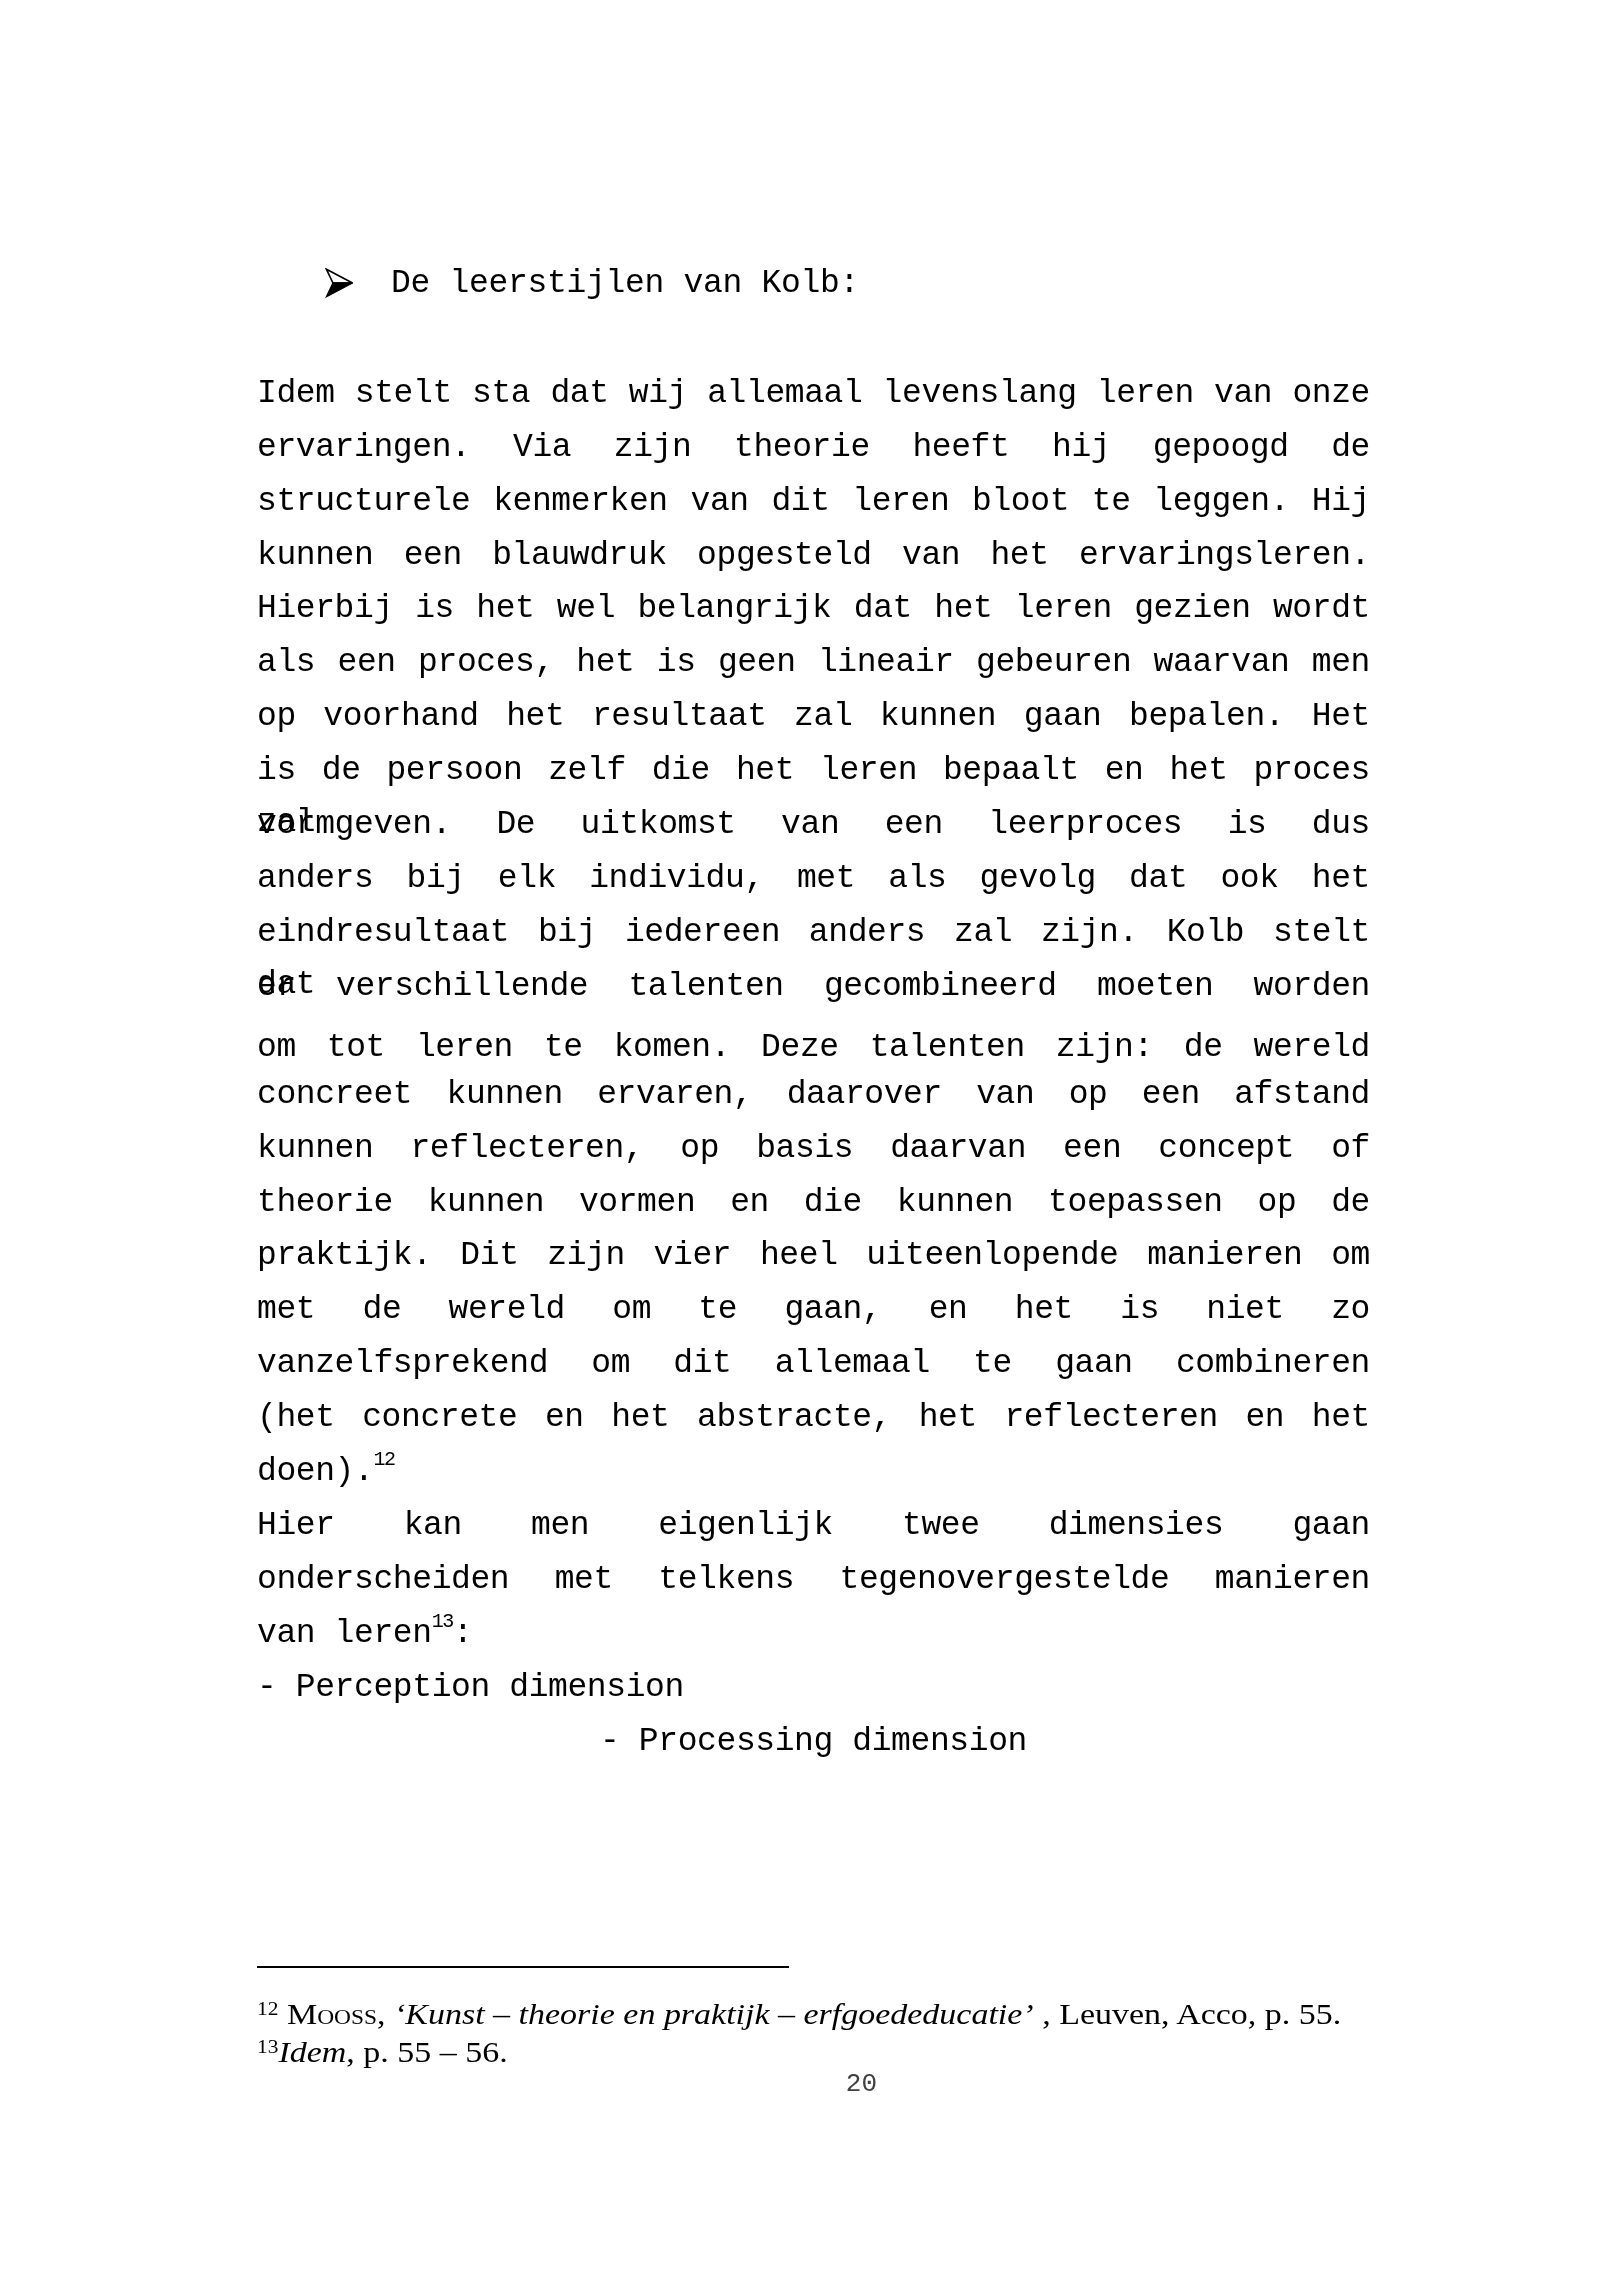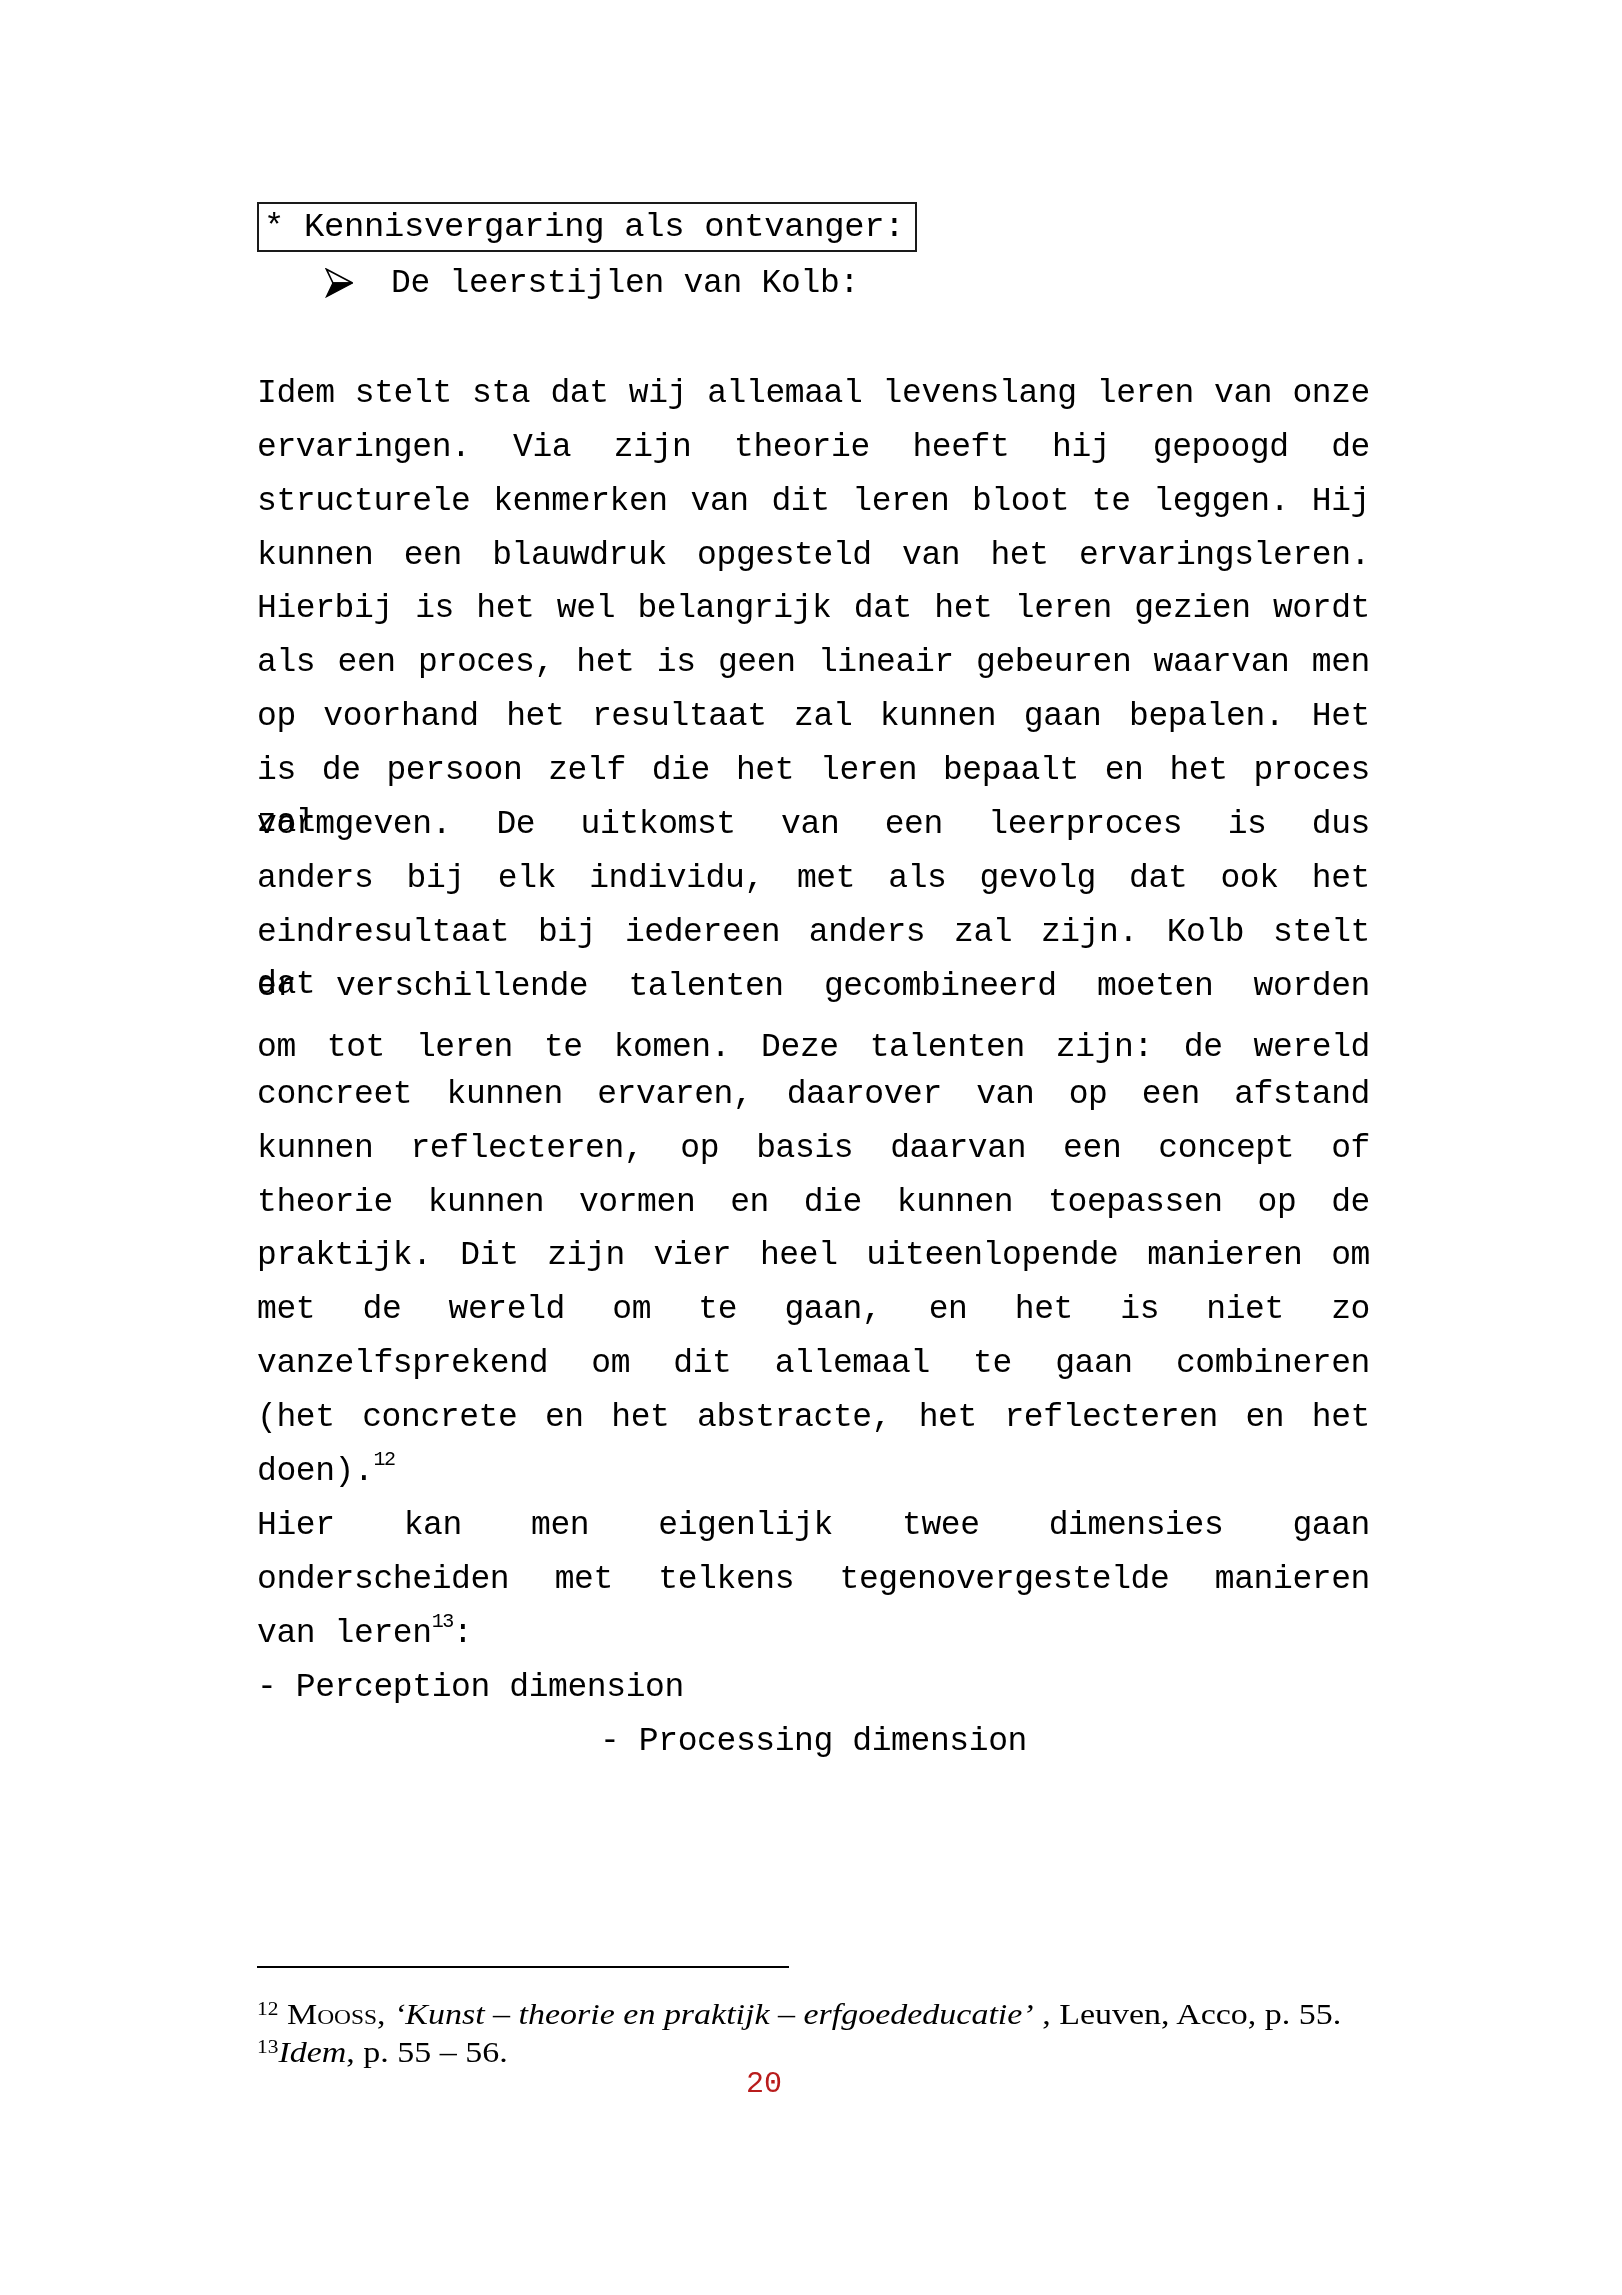--- a/index.html
+++ b/index.html
@@ -122,35 +122,32 @@
     font-variant: small-caps;
   }
   .footnote .ital {
     font-style: italic;
   }
   .page-number {
     position: absolute;
     left: 746px;
     top: 2061px;
     width: 131px;
-    text-align: left;
+    text-align: right;
     font-family: "Liberation Mono", "DejaVu Sans Mono", monospace;
-    font-size: 30px;
+    font-size: 26px;
     line-height: 46px;
-    color: #b91c1c;
+    color: #404040;
   }
 </style>
 </head>
 <body>
 
 <div class="page">
 
-  <div class="heading-box">
-    <span class="heading-text" style="transform-origin: left center; transform: scaleX(1.02596);">* Kennisvergaring als ontvanger:</span>
-  </div>
 
   <div class="subheading">
     <svg class="arrow-icon" viewBox="0 0 44 46">
       <polygon points="2,2 42,23 12,23" fill="#ffffff" stroke="#000000" stroke-width="2.5" stroke-linejoin="miter"></polygon>
       <polygon points="12,23 42,23 2,44" fill="#000000" stroke="#000000" stroke-width="2" stroke-linejoin="miter"></polygon>
     </svg>
     <span class="subheading-text">De leerstijlen van Kolb:</span>
   </div>
 
   <div class="body-lines" id="body-lines">

